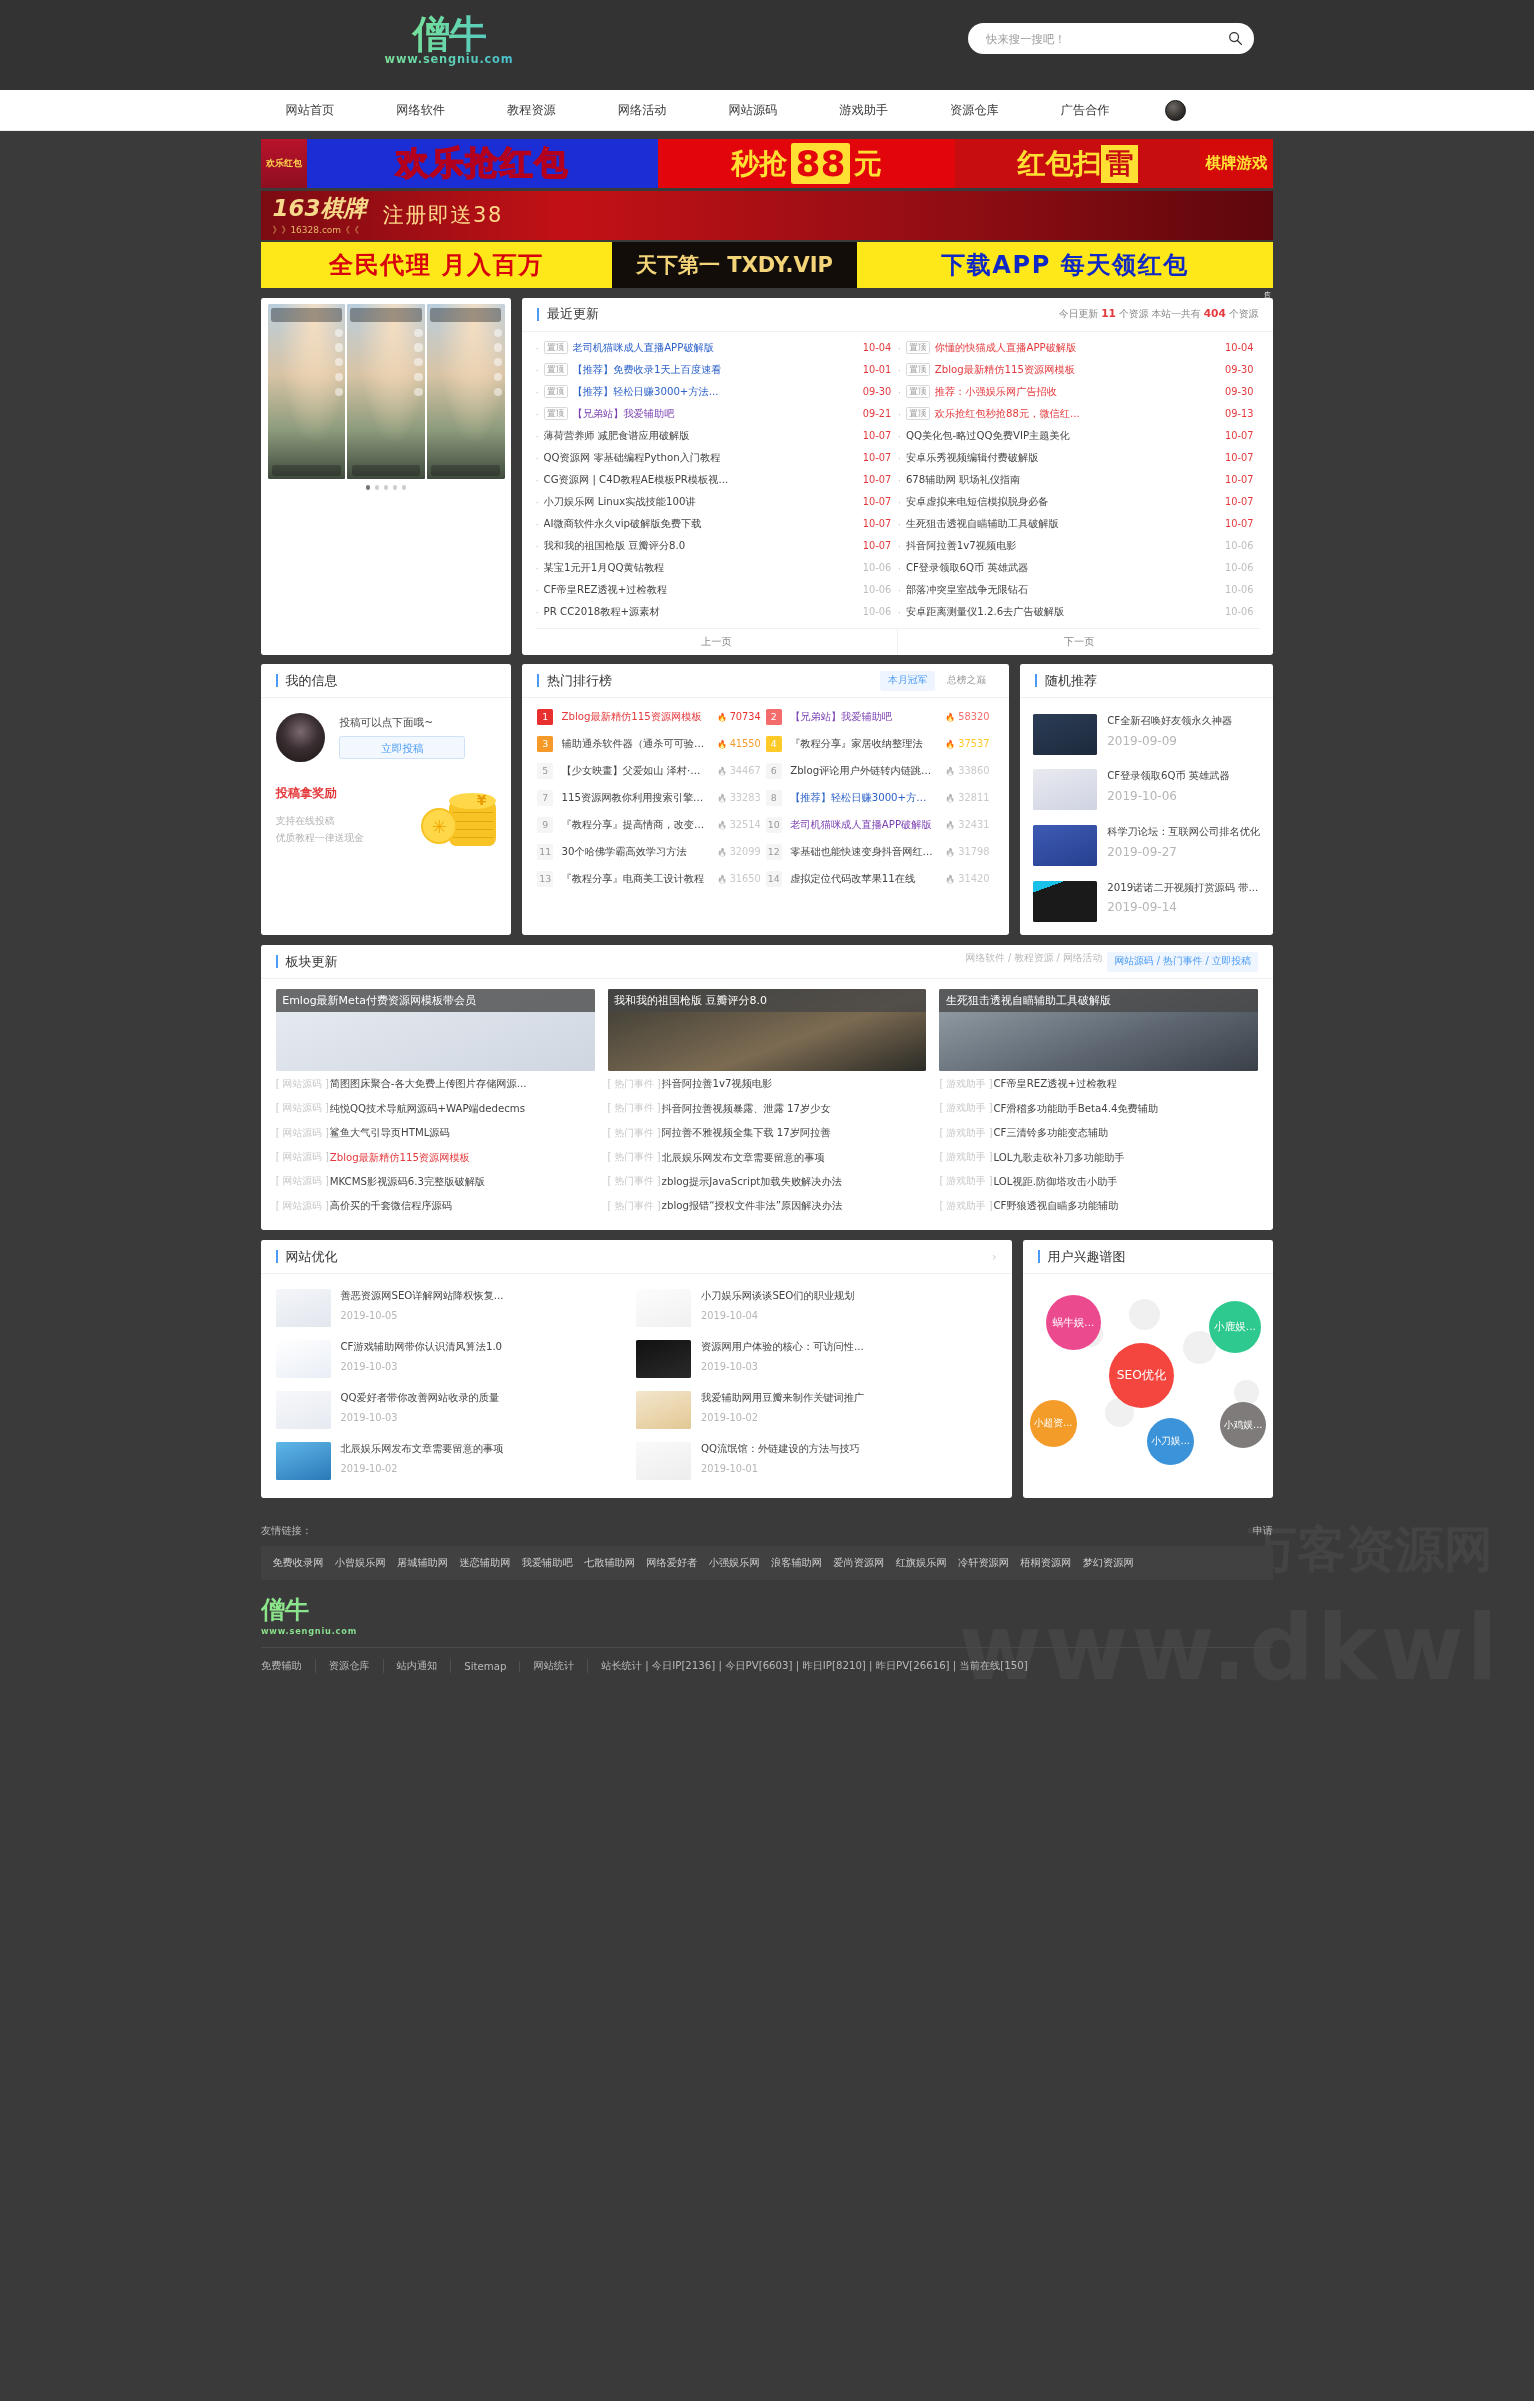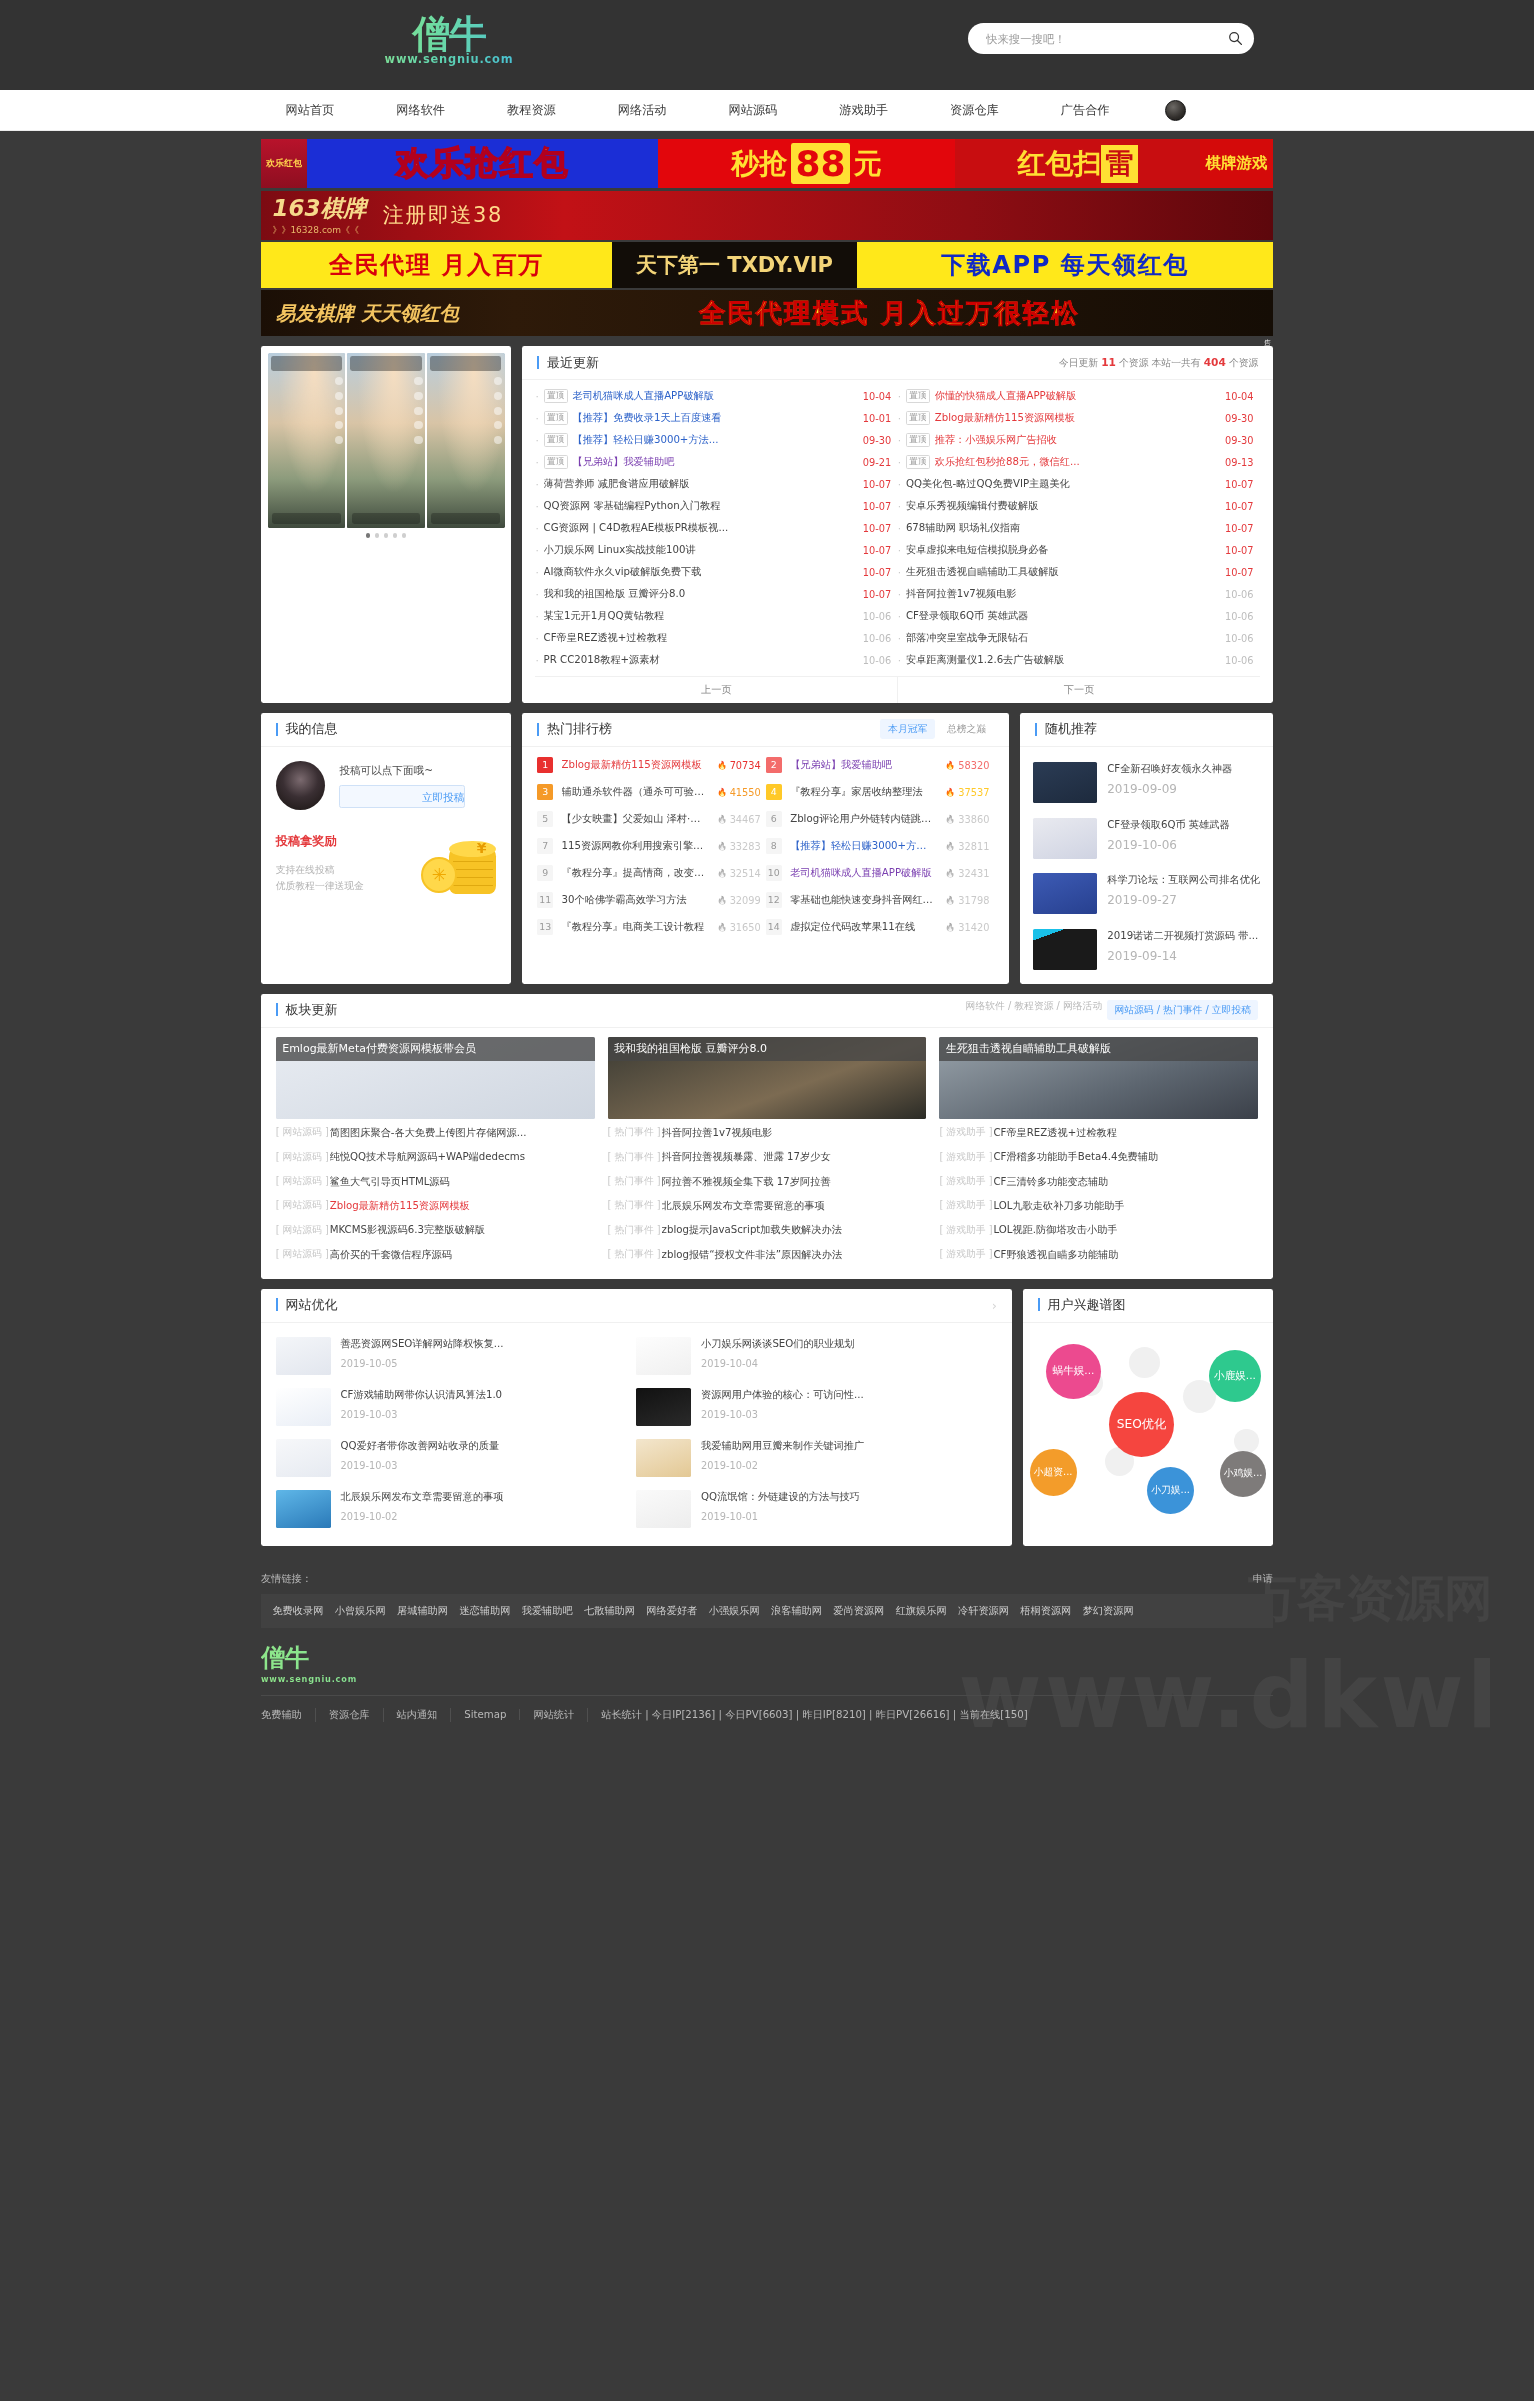--- a/index.html
+++ b/index.html
@@ -133,21 +133,21 @@
   
   .myinfo { flex:0 0 250px; margin-top:9.8px; }
   .mi-body { padding:14.7px 14.7px 18px; }
   .mi-top { display:flex; align-items:center; gap:14.7px; }
   .avatar {
     width:49px; height:49px; border-radius:50%; flex:0 0 49px;
     background:radial-gradient(circle at 50% 38%, #7b6a6f 0%, #3a2f33 45%, #17120f 100%);
   }
   .mi-hint { font-size:10.6px; color:#4a4a4a; margin-bottom:6.5px; }
   .post-btn {
-    display:block; width:126px; height:23px; line-height:22px; text-align:right;
+    display:block; width:126px; height:23px; line-height:22px; text-align:center;
     border:0.8px solid #cfe1f7; background:#f3f8ff; color:#4a9bf5; font-size:10.6px;
     border-radius:2.4px; cursor:pointer;
   }
   .mi-reward { margin-top:23px; display:flex; justify-content:space-between; align-items:flex-end; }
   .mi-reward h4 { color:#e4393c; font-size:12.2px; font-weight:bold; margin-bottom:11.4px; }
   .mi-reward p { color:#b3b3b3; font-size:9.8px; line-height:16.3px; }
   .coins { position:relative; width:75px; height:51px; }
   .coin-stack { position:absolute; right:0; bottom:0; width:47px; height:46px; background:#f7c325; border-radius:6.5px/8.2px; }
   .coin-stack:before { content:""; position:absolute; left:0; top:-7.3px; width:47px; height:16.3px; background:#ffd84a; border-radius:50%; }
   .coin-stack i { position:absolute; left:3.3px; right:3.3px; height:0.8px; background:#e0a90f; }
@@ -289,25 +289,20 @@
       </div>
       <div class="b2">注册即送38</div>
       <div class="ad-tag">广告</div>
     </div>
     <div class="ad-row ad3">
       <div class="t1">全民代理 月入百万</div>
       <div class="t2">天下第一 TXDY.VIP</div>
       <div class="t3">下载APP 每天领红包</div>
       <div class="ad-tag">广告</div>
     </div>
-    <div class="ad-row ad4">
-      <div class="k1">易发棋牌 天天领红包</div>
-      <div class="k2">全民代理模式 月入过万很轻松</div>
-      <div class="ad-tag">广告</div>
-    </div>
   </div>
 
   <div class="wrap">
 
     <div class="row">
       <div class="card shot-card">
         <div class="shots">
           <div class="shot">
               <div class="sky"></div>
               <div class="hud-top"></div>

